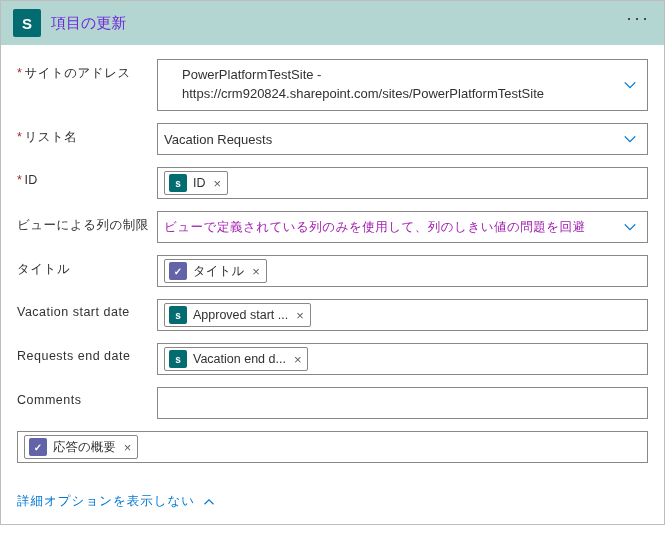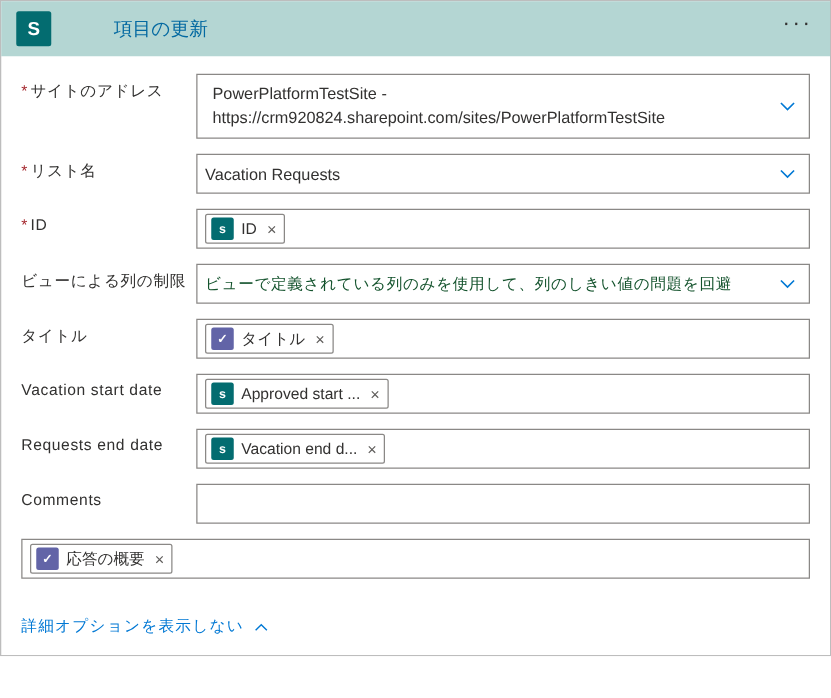--- a/index.html
+++ b/index.html
@@ -24,22 +24,21 @@
   }
   .header .app-icon {
     width: 28px; height: 28px;
     background: #036c70;
     border-radius: 2px;
     display: flex; align-items: center; justify-content: center;
     color: #fff; font-weight: 600; font-size: 15px;
   }
   .header .title {
     font-size: 15px;
-    color: #0369a1;
-    margin-left: 40px;
+    color: #6d28d9;
   }
   .header .more {
     position: absolute;
     right: 14px; top: 8px;
     font-size: 18px;
     letter-spacing: 2px;
     color: #323130;
     cursor: pointer;
     line-height: 1;
   }
@@ -72,26 +71,26 @@
     align-items: center;
     padding: 3px 6px;
     position: relative;
     background: #fff;
     flex-wrap: wrap;
     gap: 4px;
   }
   .field.tall {
     min-height: 52px;
     align-items: center;
-    padding: 6px 12px;
+    padding: 6px 24px;
     line-height: 1.45;
   }
   .field .text { font-size: 13px; color: #323130; }
   .placeholder {
-    color: #14532d;
+    color: #a21caf;
     font-size: 12.5px;
     letter-spacing: 0.5px;
     text-align: center;
   }
   .chevron {
     position: absolute;
     right: 10px;
     top: 50%;
     transform: translateY(-50%);
     color: #0078d4;

